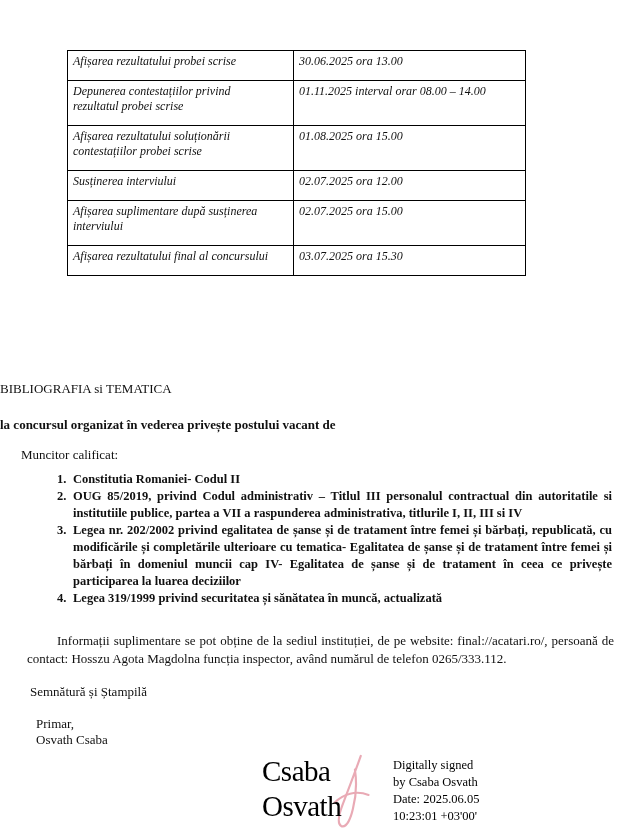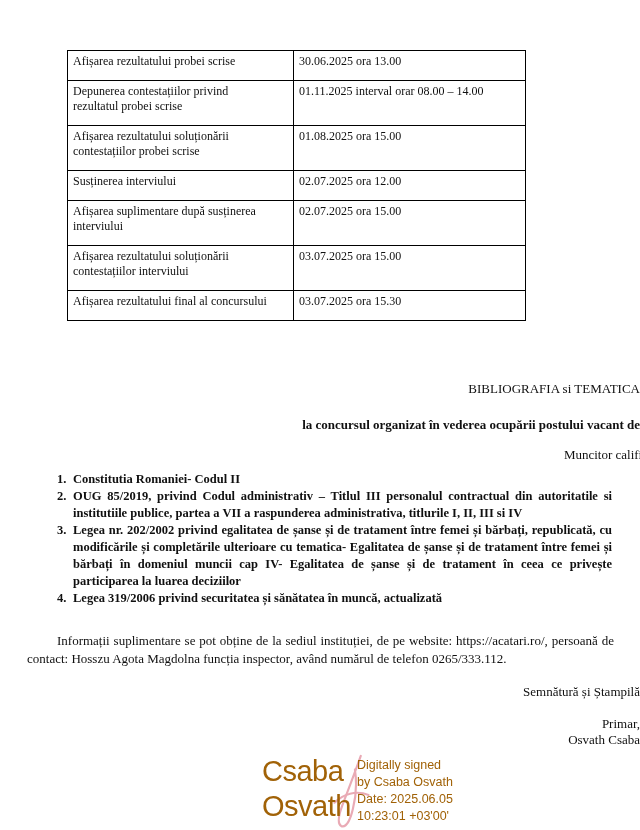--- a/index.html
+++ b/index.html
@@ -18,28 +18,29 @@
     position: absolute; left: 67px; top: 50px; width: 458px;
     border-collapse: collapse;
     table-layout: fixed;
     font-size: 12px; line-height: 15px;
   }
   .sched td {
     border: 1.5px solid #000;
     vertical-align: top;
     padding: 3px 21px 11px 5px;
     overflow: hidden;
+    font-style: italic;
   }
   .sched col.c1 { width: 226px; }
   .sched col.c2 { width: 232px; }
 
   
   .center-line {
     position: absolute; left: 0; width: 640px;
-    text-align: right; font-size: 13px; line-height: 16px;
+    text-align: left; font-size: 13px; line-height: 16px;
   }
   .t-title    { top: 381px; }
   .t-subtitle { top: 417px; font-weight: bold; }
   .t-position { top: 447px; margin-left: 21px; }
 
   
   .biblio {
     position: absolute; left: 57px; top: 471px; width: 555px;
     margin: 0; padding: 0; list-style: none;
     font-weight: bold; font-size: 12.5px; line-height: 17px;
@@ -52,40 +53,41 @@
 
   
   .info {
     position: absolute; left: 27px; top: 619px; width: 587px;
     font-size: 13px; line-height: 18px;
     text-indent: 30px; text-align: justify;
   }
 
   
   .sig-label { top: 684px; padding-left: 30px; box-sizing: border-box; }
-  .primar    { top: 716px; padding-left: 52px; box-sizing: border-box; line-height: 16px; }
+  .primar    { top: 716px; padding-left: 36px; box-sizing: border-box; line-height: 16px; }
 
   .digital-sig {
     position: absolute; left: 262px; top: 753px;
     width: 220px; height: 78px;
-    font-family: Liberation Sans, sans-serif;
-    color: #a16207;
+    font-family: Liberation Serif, serif;
+    color: #000000;
   }
   .sig-name-big {
     position: absolute; left: 0; top: 1px; z-index: 2;
     font-size: 29px; line-height: 35px; font-weight: 400;
     letter-spacing: -0.5px; white-space: pre-line;
   }
   .sig-logo {
     position: absolute; left: 70px; top: 0; z-index: 1;
   }
   .sig-details {
     position: absolute; left: 95px; top: 4px; z-index: 2;
     font-size: 12.5px; line-height: 17px;
     white-space: pre-line;
+    padding-left: 36px;
   }
 </style>
 </head>
 <body>
 
 <div class="page">
 
   <table class="sched">
     <colgroup>
         <col class="c1">
@@ -106,42 +108,38 @@
         </tr>
         <tr>
           <td>Susținerea interviului</td>
           <td>02.07.2025 ora 12.00</td>
         </tr>
         <tr>
           <td>Afișarea suplimentare după susținerea interviului</td>
           <td>02.07.2025 ora 15.00</td>
         </tr>
         <tr>
-          <td>Afișarea rezultatului soluționării contestațiilor interviului</td>
-          <td>03.07.2025 ora 15.00</td>
-        </tr>
-        <tr>
           <td>Afișarea rezultatului final al concursului</td>
           <td>03.07.2025 ora 15.30</td>
         </tr>
       </tbody>
   </table>
 
   <div class="center-line t-title">BIBLIOGRAFIA si TEMATICA</div>
-  <div class="center-line t-subtitle">la concursul organizat în vederea ocupării postului vacant de</div>
+  <div class="center-line t-subtitle">la concursul organizat în vederea privește postului vacant de</div>
   <div class="center-line t-position">Muncitor calificat:</div>
 
   <ol class="biblio" id="biblio-list">
       <li><span class="num">1.</span><span>Constitutia Romaniei- Codul II</span></li>
       <li><span class="num">2.</span><span>OUG 85/2019, privind Codul administrativ – Titlul III personalul contractual din autoritatile si institutiile publice, partea a VII a raspunderea administrativa, titlurile I, II, III si IV</span></li>
       <li><span class="num">3.</span><span>Legea nr. 202/2002 privind egalitatea de șanse și de tratament între femei și bărbați, republicată, cu modificările și completările ulterioare cu tematica- Egalitatea de șanse și de tratament între femei și bărbați în domeniul muncii cap IV- Egalitatea de șanse și de tratament în ceea ce privește participarea la luarea deciziilor</span></li>
-      <li><span class="num">4.</span><span>Legea 319/2006 privind securitatea și sănătatea în muncă, actualizată</span></li>
+      <li><span class="num">4.</span><span>Legea 319/1999 privind securitatea și sănătatea în muncă, actualizată</span></li>
     </ol>
 
-  <p class="info"><span>Informații suplimentare se pot obține de la sediul instituției, de pe website: </span><span>https://acatari.ro/</span><span>, persoană de contact: Hosszu Agota Magdolna funcția inspector, având numărul de telefon 0265/333.112.</span></p>
+  <p class="info"><span>Informații suplimentare se pot obține de la sediul instituției, de pe website: </span><span>final://acatari.ro/</span><span>, persoană de contact: Hosszu Agota Magdolna funcția inspector, având numărul de telefon 0265/333.112.</span></p>
 
   <div class="center-line sig-label">Semnătură și Ștampilă</div>
 
   <div class="center-line primar">
     <div>Primar,</div>
     <div>Osvath Csaba</div>
   </div>
 
   <div class="digital-sig">
     <div class="sig-name-big">Csaba

